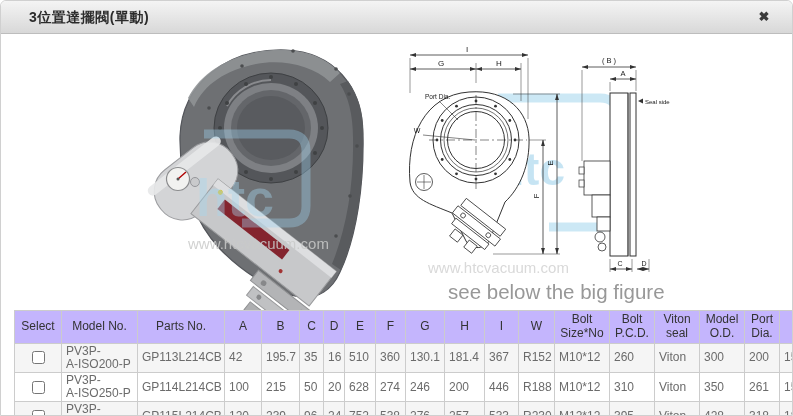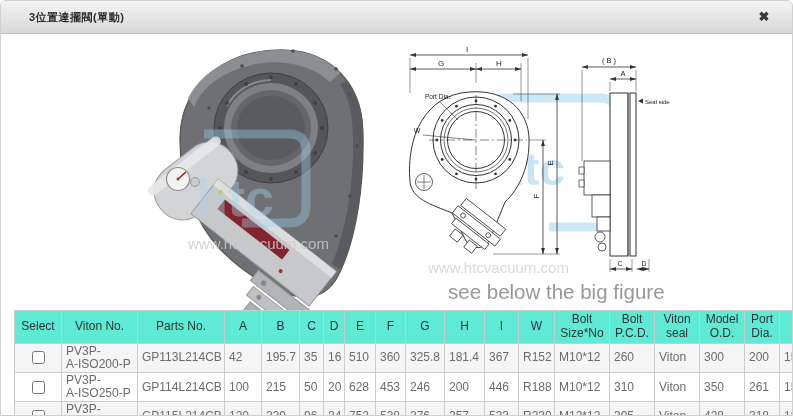--- a/index.html
+++ b/index.html
@@ -1,29 +1,29 @@
 <!DOCTYPE html>
 <html><head>
 <meta charset="utf-8">
 <style>
   html,body{margin:0;padding:0;background:#fff;}
   body{font-family:"Liberation Sans",sans-serif;width:793px;height:416px;overflow:hidden;}
   .modal{position:relative;width:793px;height:416px;box-sizing:border-box;border:1px solid #d0d0d0;border-radius:6px 6px 0 0;background:#fff;overflow:hidden;}
   .hdr{position:relative;height:32px;background:linear-gradient(#f4f4f4,#d8d8d8);border-bottom:1px solid #bdbdbd;border-radius:5px 5px 0 0;}
-  .hdr .ttl{position:absolute;left:28px;top:0;line-height:32px;font-size:11px;font-weight:bold;color:#2b2b2b;letter-spacing:.5px;}
+  .hdr .ttl{position:absolute;left:28px;top:0;line-height:32px;font-size:14px;font-weight:bold;color:#2b2b2b;letter-spacing:.5px;}
   .hdr .cls{position:absolute;right:16px;top:0;width:24px;text-align:center;line-height:32px;font-size:13px;font-weight:bold;color:#3a3a3a;cursor:pointer;}
   .content{position:absolute;left:0;top:33px;right:0;bottom:0;background:#fff;}
   .photo{position:absolute;left:95px;top:2px;width:310px;height:276px;}
   .draw{position:absolute;left:400px;top:7px;width:393px;height:268px;}
   svg text{font-family:"Liberation Sans",sans-serif;}
   
   .tblwrap{position:absolute;left:13px;top:276px;width:780px;height:107px;overflow:hidden;}
   table.spec{border-collapse:collapse;table-layout:fixed;width:813px;font-size:12px;}
   table.spec th,table.spec td{border:1px solid #ccc;overflow:hidden;}
-  table.spec th{font-weight:normal;color:#333;text-align:center;padding:2px 1px;line-height:1.15;height:22px;white-space:pre-line;background:#5eead4;}
+  table.spec th{font-weight:normal;color:#333;text-align:center;padding:2px 1px;line-height:1.15;height:22px;white-space:pre-line;background:#c4b5fd;}
   table.spec td{color:#6b6b6b;text-align:left;padding:1px 4px;height:25px;white-space:pre-line;line-height:1.1;margin-left:19px;}
   table.spec td.ck{text-align:center;}
   table.spec tbody tr:nth-child(odd) td{background:#f5f5f5;}
   table.spec tbody tr:nth-child(even) td{background:#ffffff;}
   input[type=checkbox]{width:13px;height:13px;margin:0;vertical-align:middle;}
 </style>
 </head>
 <body>
 
 <div class="modal">
@@ -238,21 +238,21 @@
             <col style="width: 55px;">
             <col style="width: 45px;">
             <col style="width: 45px;">
             <col style="width: 45px;">
             <col style="width: 35px;">
             <col style="width: 48px;">
           </colgroup>
         <thead>
             <tr id="thead-row">
               <th>Select</th>
-              <th>Viton No.</th>
+              <th>Model No.</th>
               <th>Parts No.</th>
               <th>A</th>
               <th>B</th>
               <th>C</th>
               <th>D</th>
               <th>E</th>
               <th>F</th>
               <th>G</th>
               <th>H</th>
               <th>I</th>
@@ -271,42 +271,42 @@
               <td class="ck"><input type="checkbox" style=""></td>
               <td>PV3P-
 A-ISO200-P</td>
               <td>GP113L214CB</td>
               <td>42</td>
               <td>195.7</td>
               <td>35</td>
               <td>16</td>
               <td>510</td>
               <td>360</td>
-              <td>325.8</td>
+              <td>130.1</td>
               <td>181.4</td>
               <td>367</td>
               <td>R152</td>
               <td>M10*12</td>
               <td>260</td>
               <td>Viton</td>
               <td>300</td>
               <td>200</td>
               <td>15</td>
             </tr>
             <tr>
               <td class="ck"><input type="checkbox" style=""></td>
               <td>PV3P-
 A-ISO250-P</td>
               <td>GP114L214CB</td>
               <td>100</td>
               <td>215</td>
               <td>50</td>
               <td>20</td>
               <td>628</td>
-              <td>453</td>
+              <td>274</td>
               <td>246</td>
               <td>200</td>
               <td>446</td>
               <td>R188</td>
               <td>M10*12</td>
               <td>310</td>
               <td>Viton</td>
               <td>350</td>
               <td>261</td>
               <td>15</td>

